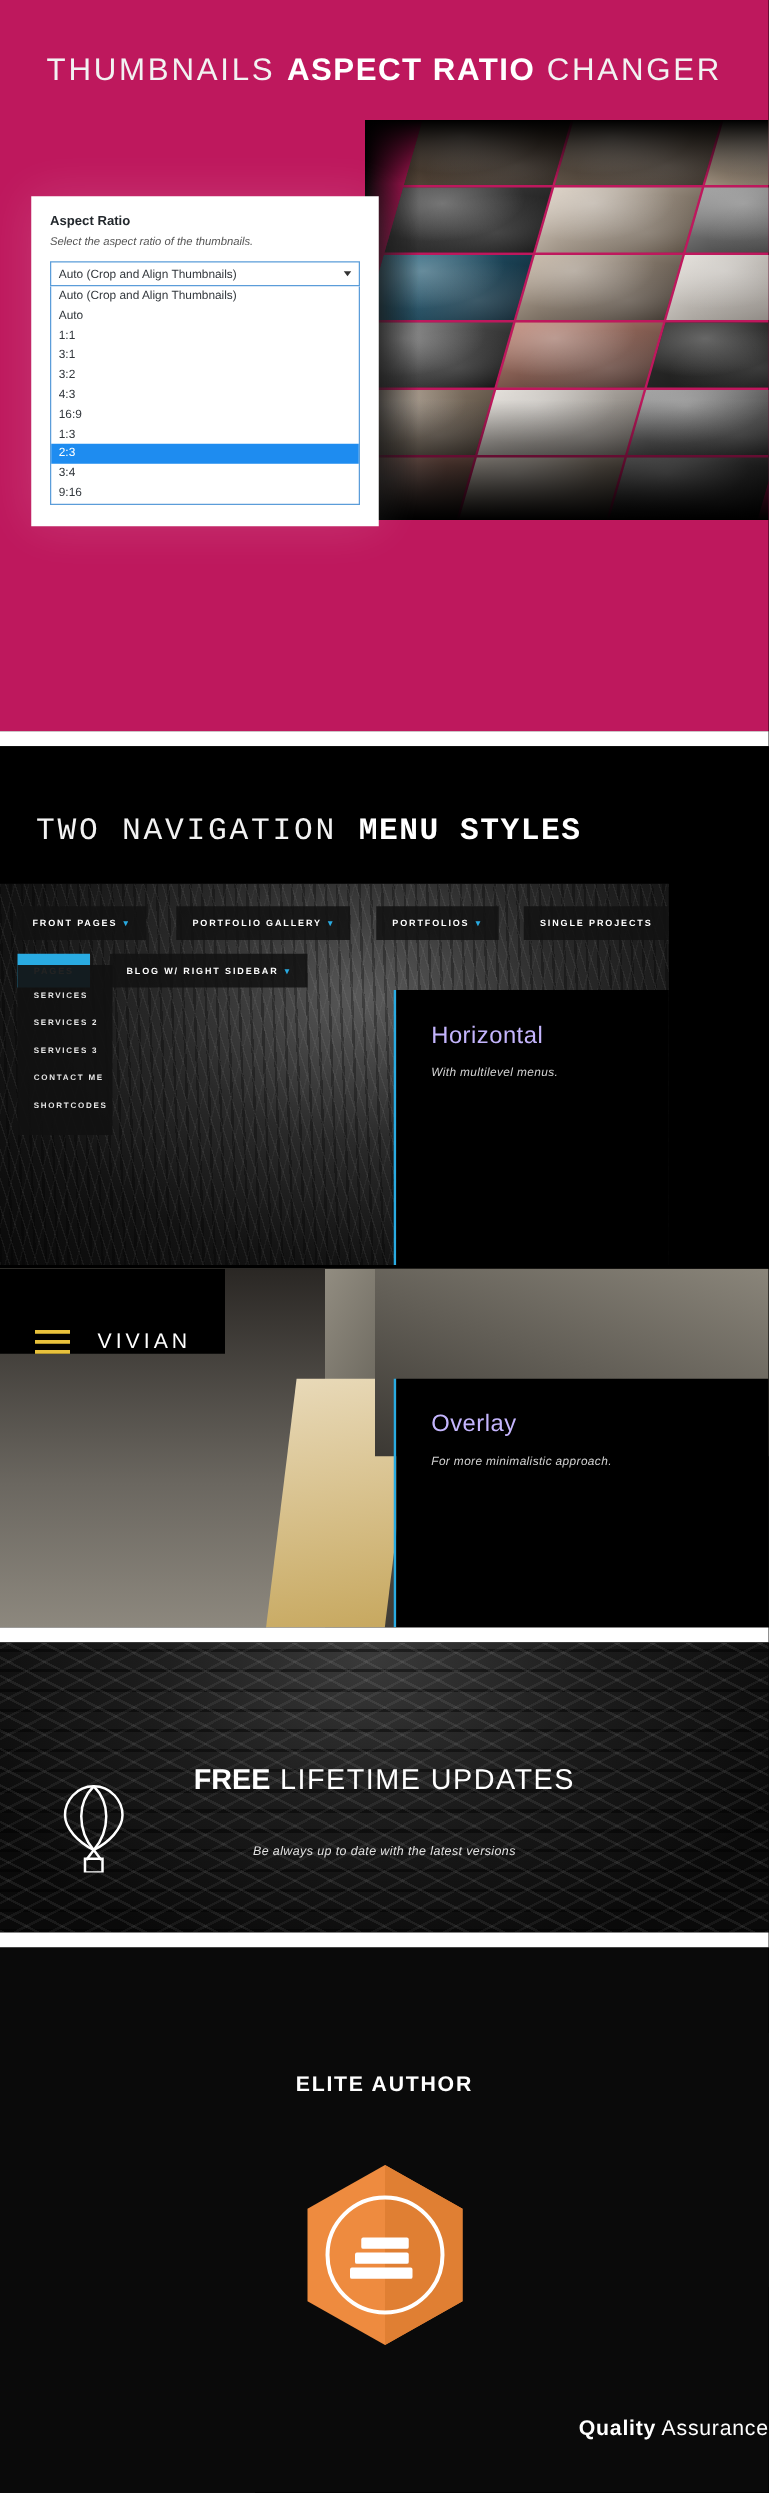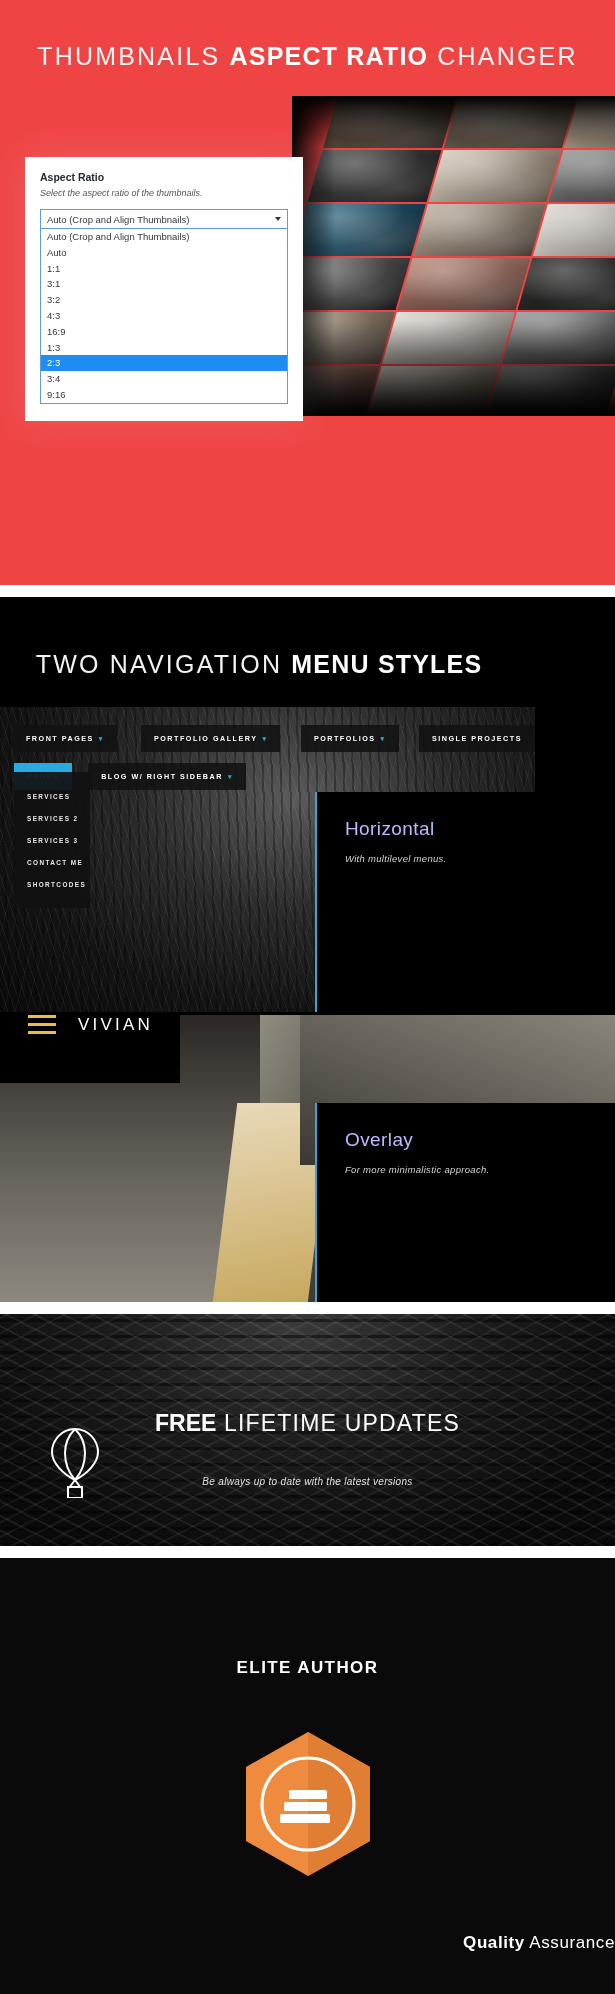--- a/index.html
+++ b/index.html
@@ -17,21 +17,21 @@
     letter-spacing:2.2px;
     font-weight:300;
     color:#f2f2f2;
     white-space:nowrap;
   }
   .big-head .bold { font-weight:bold; letter-spacing:1.2px; color:#fff; }
 
   
   #sec-aspect {
     position:absolute; left:0; top:0; width:615px; height:585px;
-    background:#ef4444; overflow:hidden;
+    background:#be185d; overflow:hidden;
   }
   #aspect-title { position:absolute; top:42px; left:0; width:615px; }
 
   
   .collage-wrap {
     position:absolute; left:292px; top:96px;
     width:360px; height:320px;
     transform:skewX(-16deg) rotate(0deg);
     overflow:hidden;
   }
@@ -99,21 +99,21 @@
   .opt.selected{ background:#1e8cf0; color:#fff; }
 
   
   .divider{ position:absolute; left:0; width:615px; height:12px; background:#fff; }
 
   
   #sec-nav{
     position:absolute; left:0; top:597px; width:615px; height:705px;
     background:#000; overflow:hidden;
   }
-  #nav-title{ position:absolute; top:53px; left:12px; width:494px; }
+  #nav-title{ position:absolute; top:53px; left:0; width:494px;font-family:Liberation Mono, monospace; }
 
   .photo-horizontal{
     position:absolute; left:0; top:110px; width:535px; height:305px;
     background:
       radial-gradient(ellipse at 55% 30%, #5a5a5a 0%, #2a2a2a 38%, #131313 70%, #0a0a0a 100%);
     overflow:hidden;
     text-decoration:underline;
   }
   .hair{
     position:absolute; inset:0;
@@ -170,21 +170,21 @@
     position:absolute; left:225px; top:88px; width:95px; height:200px;
     background:linear-gradient(170deg,#e8d9b8,#c7a85f);
     transform:skewX(-7deg);
   }
   .ov-shape3{
     position:absolute; left:300px; top:0; width:315px; height:150px;
     background:linear-gradient(200deg,#8a857a,#3b3833);
   }
   .logo-bar{
     position:absolute; left:0; top:0; width:180px; height:68px;
-    background:#000; display:flex; align-items:flex-start; padding-left:28px; gap:22px;
+    background:#000; display:flex; align-items:flex-end; padding-left:28px; gap:22px;
   }
   .burger{ display:flex; flex-direction:column; gap:5px; }
   .burger span{ display:block; width:28px; height:3px; background:#e8c13c; }
   .brand{
     font-size:17px; letter-spacing:3.2px; font-weight:300; color:#fff;
   }
 
   
   #sec-free{
     position:absolute; left:0; top:1314px; width:615px; height:232px;

